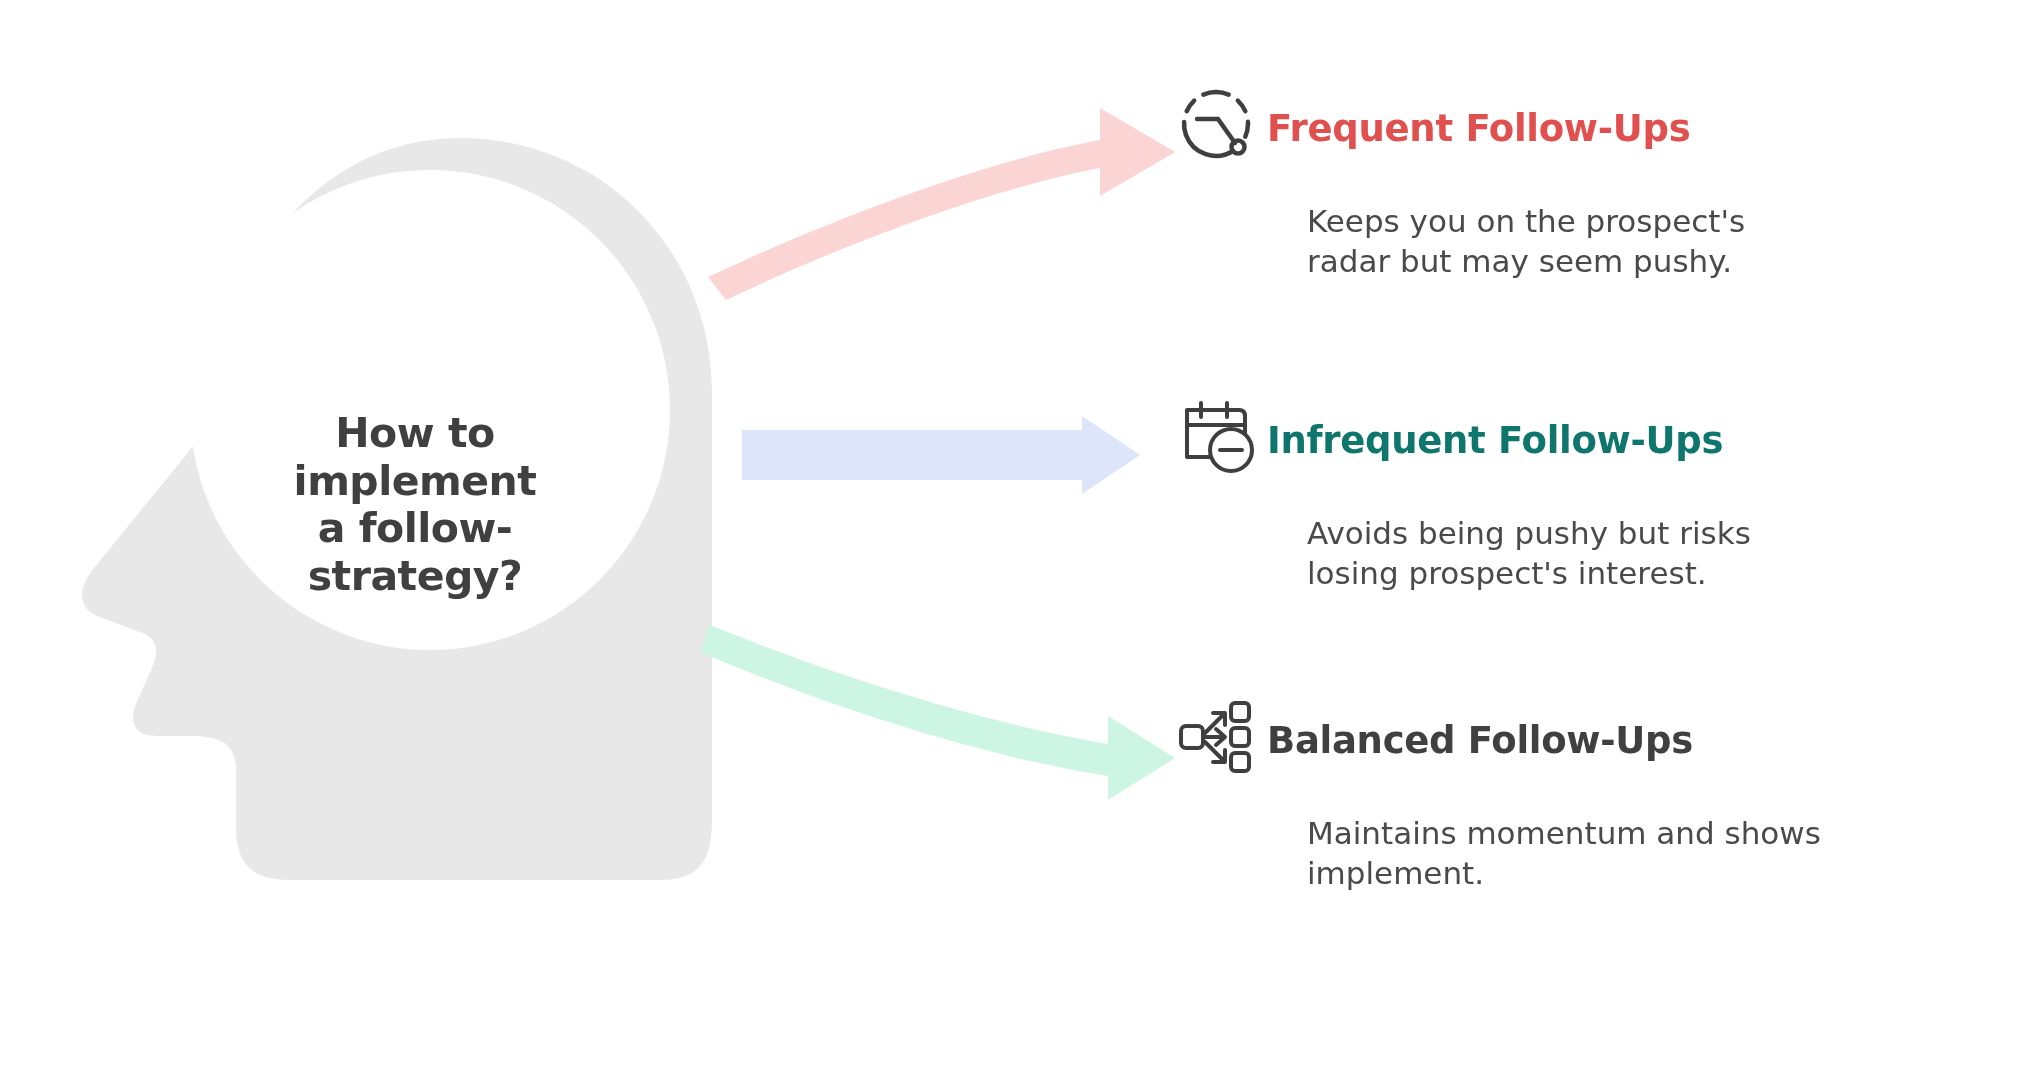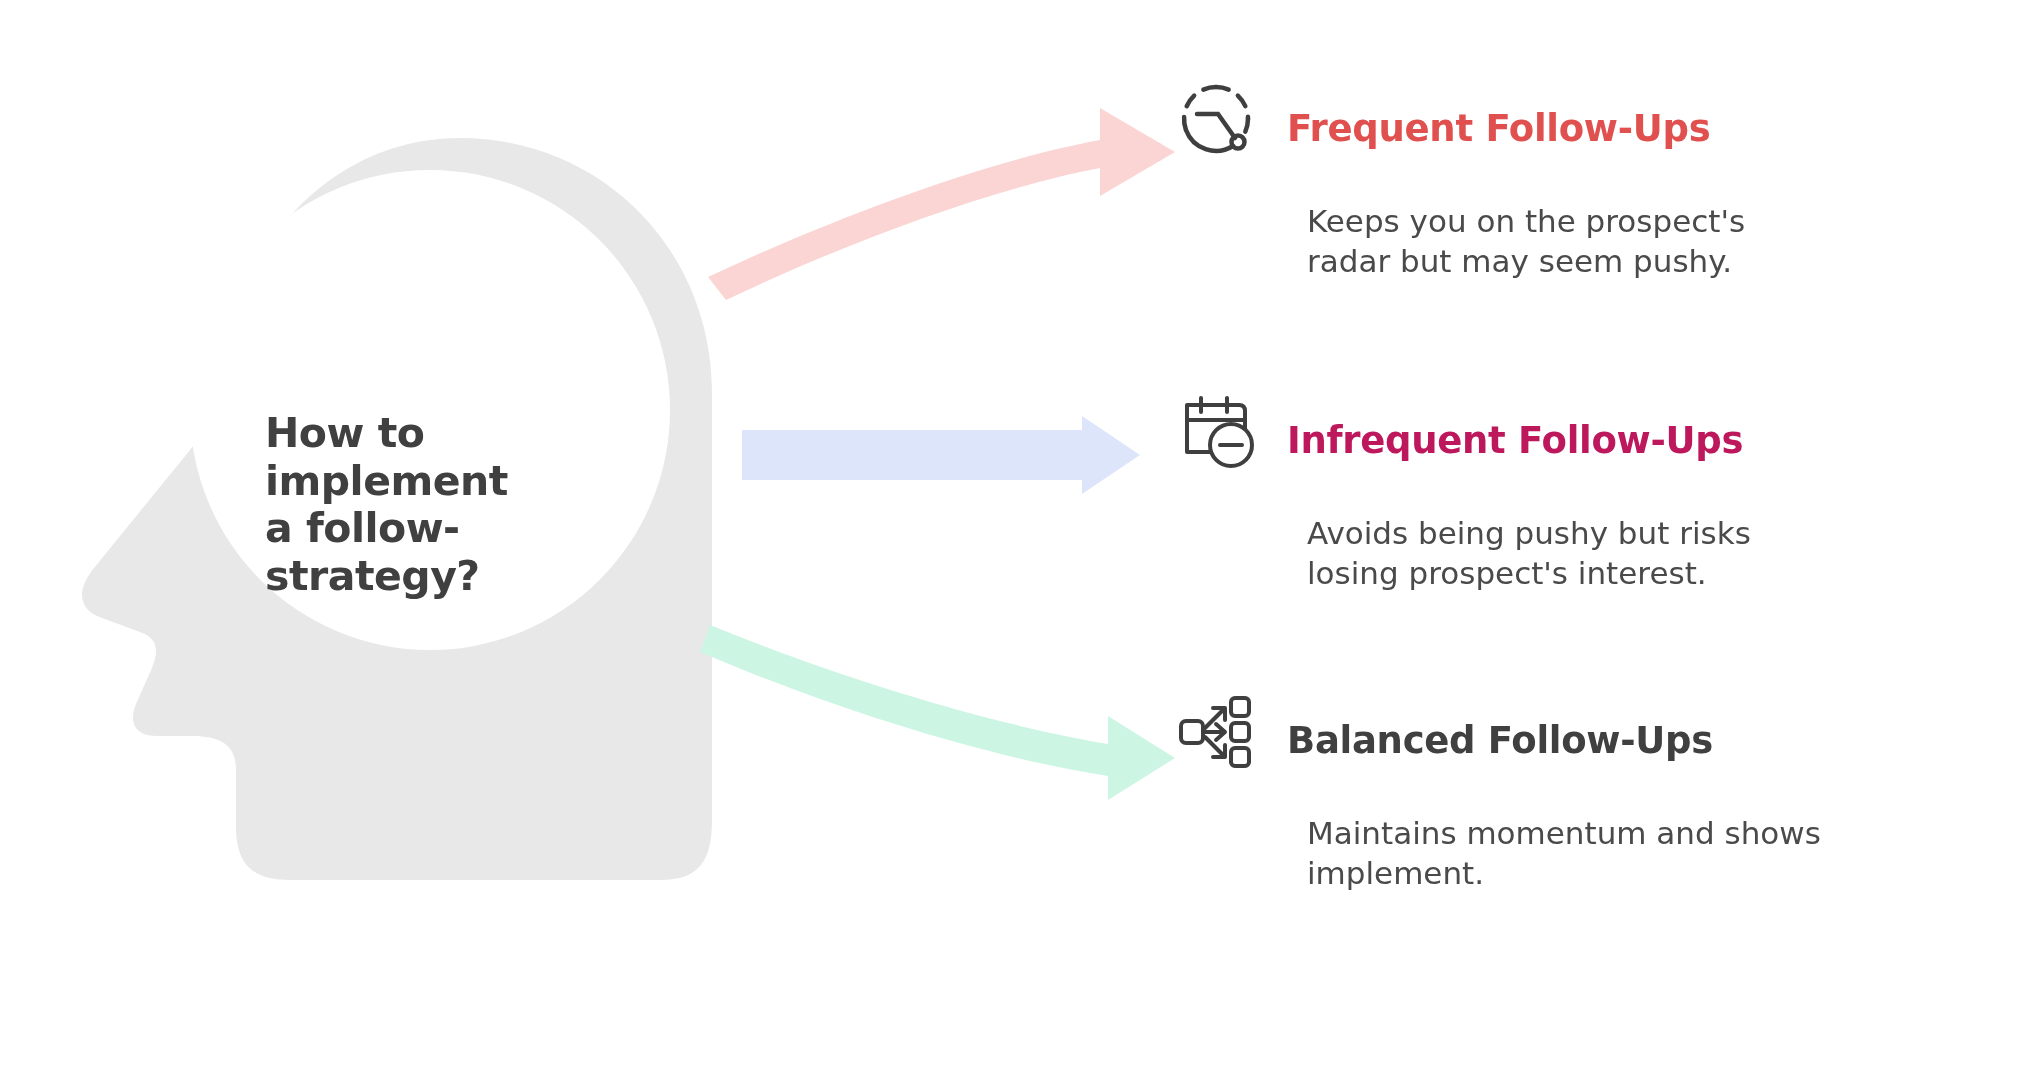--- a/index.html
+++ b/index.html
@@ -24,21 +24,21 @@
     left: 40px;
     top: 120px;
     width: 720px;
     height: 840px;
   }
   #head-center-text {
     position: absolute;
     left: 225px;
     top: 290px;
     width: 300px;
-    text-align: left;
+    text-align: center;
     font-family: "DejaVu Sans", sans-serif;
     font-weight: bold;
     font-size: 41px;
     line-height: 1.16;
     color: #404040;
     letter-spacing: -0.5px;
   }
 
   
   #arrows-layer {
@@ -51,22 +51,22 @@
   }
 
   
   .item {
     position: absolute;
     left: 1175px;
     width: 790px;
   }
   .item-head {
     display: flex;
-    align-items: flex-start;
-    gap: 30px;
+    align-items: center;
+    gap: 10px;
   }
   .item-icon {
     flex: 0 0 auto;
     width: 82px;
     height: 82px;
     margin-top: -10px;
   }
   .item-title {
     font-family: "DejaVu Sans", sans-serif;
     font-weight: bold;
@@ -176,21 +176,21 @@
         <svg width="82" height="82" viewBox="0 0 82 82" fill="none" stroke="#3f3f3f" stroke-width="4" stroke-linecap="round" stroke-linejoin="round">
           <path d="M 64 15 L 12 15 L 12 62 L 36 62"></path>
           <path d="M 64 15 C 68 15 70 17 70 21 L 70 42"></path>
           <path d="M 12 30 L 70 30"></path>
           <path d="M 26 8 L 26 22"></path>
           <path d="M 52 8 L 52 22"></path>
           <circle cx="56" cy="55" r="21" fill="#ffffff"></circle>
           <path d="M 45 55 L 67 55"></path>
         </svg>
       </span>
-      <span class="item-title" style="color:#be185d;">Infrequent Follow-Ups</span>
+      <span class="item-title" style="color:#0f766e;">Infrequent Follow-Ups</span>
     </div>
     <div class="item-desc">Avoids being pushy but risks losing prospect's interest.</div>
   </div>
 
   <div class="item" id="item-2">
     <div class="item-head">
       <span class="item-icon">
         <svg width="82" height="82" viewBox="0 0 82 82" fill="none" stroke="#3f3f3f" stroke-width="4" stroke-linecap="round" stroke-linejoin="round">
           <rect x="6" y="31" width="22" height="22" rx="5"></rect>
           <rect x="56" y="8" width="18" height="18" rx="4"></rect>

